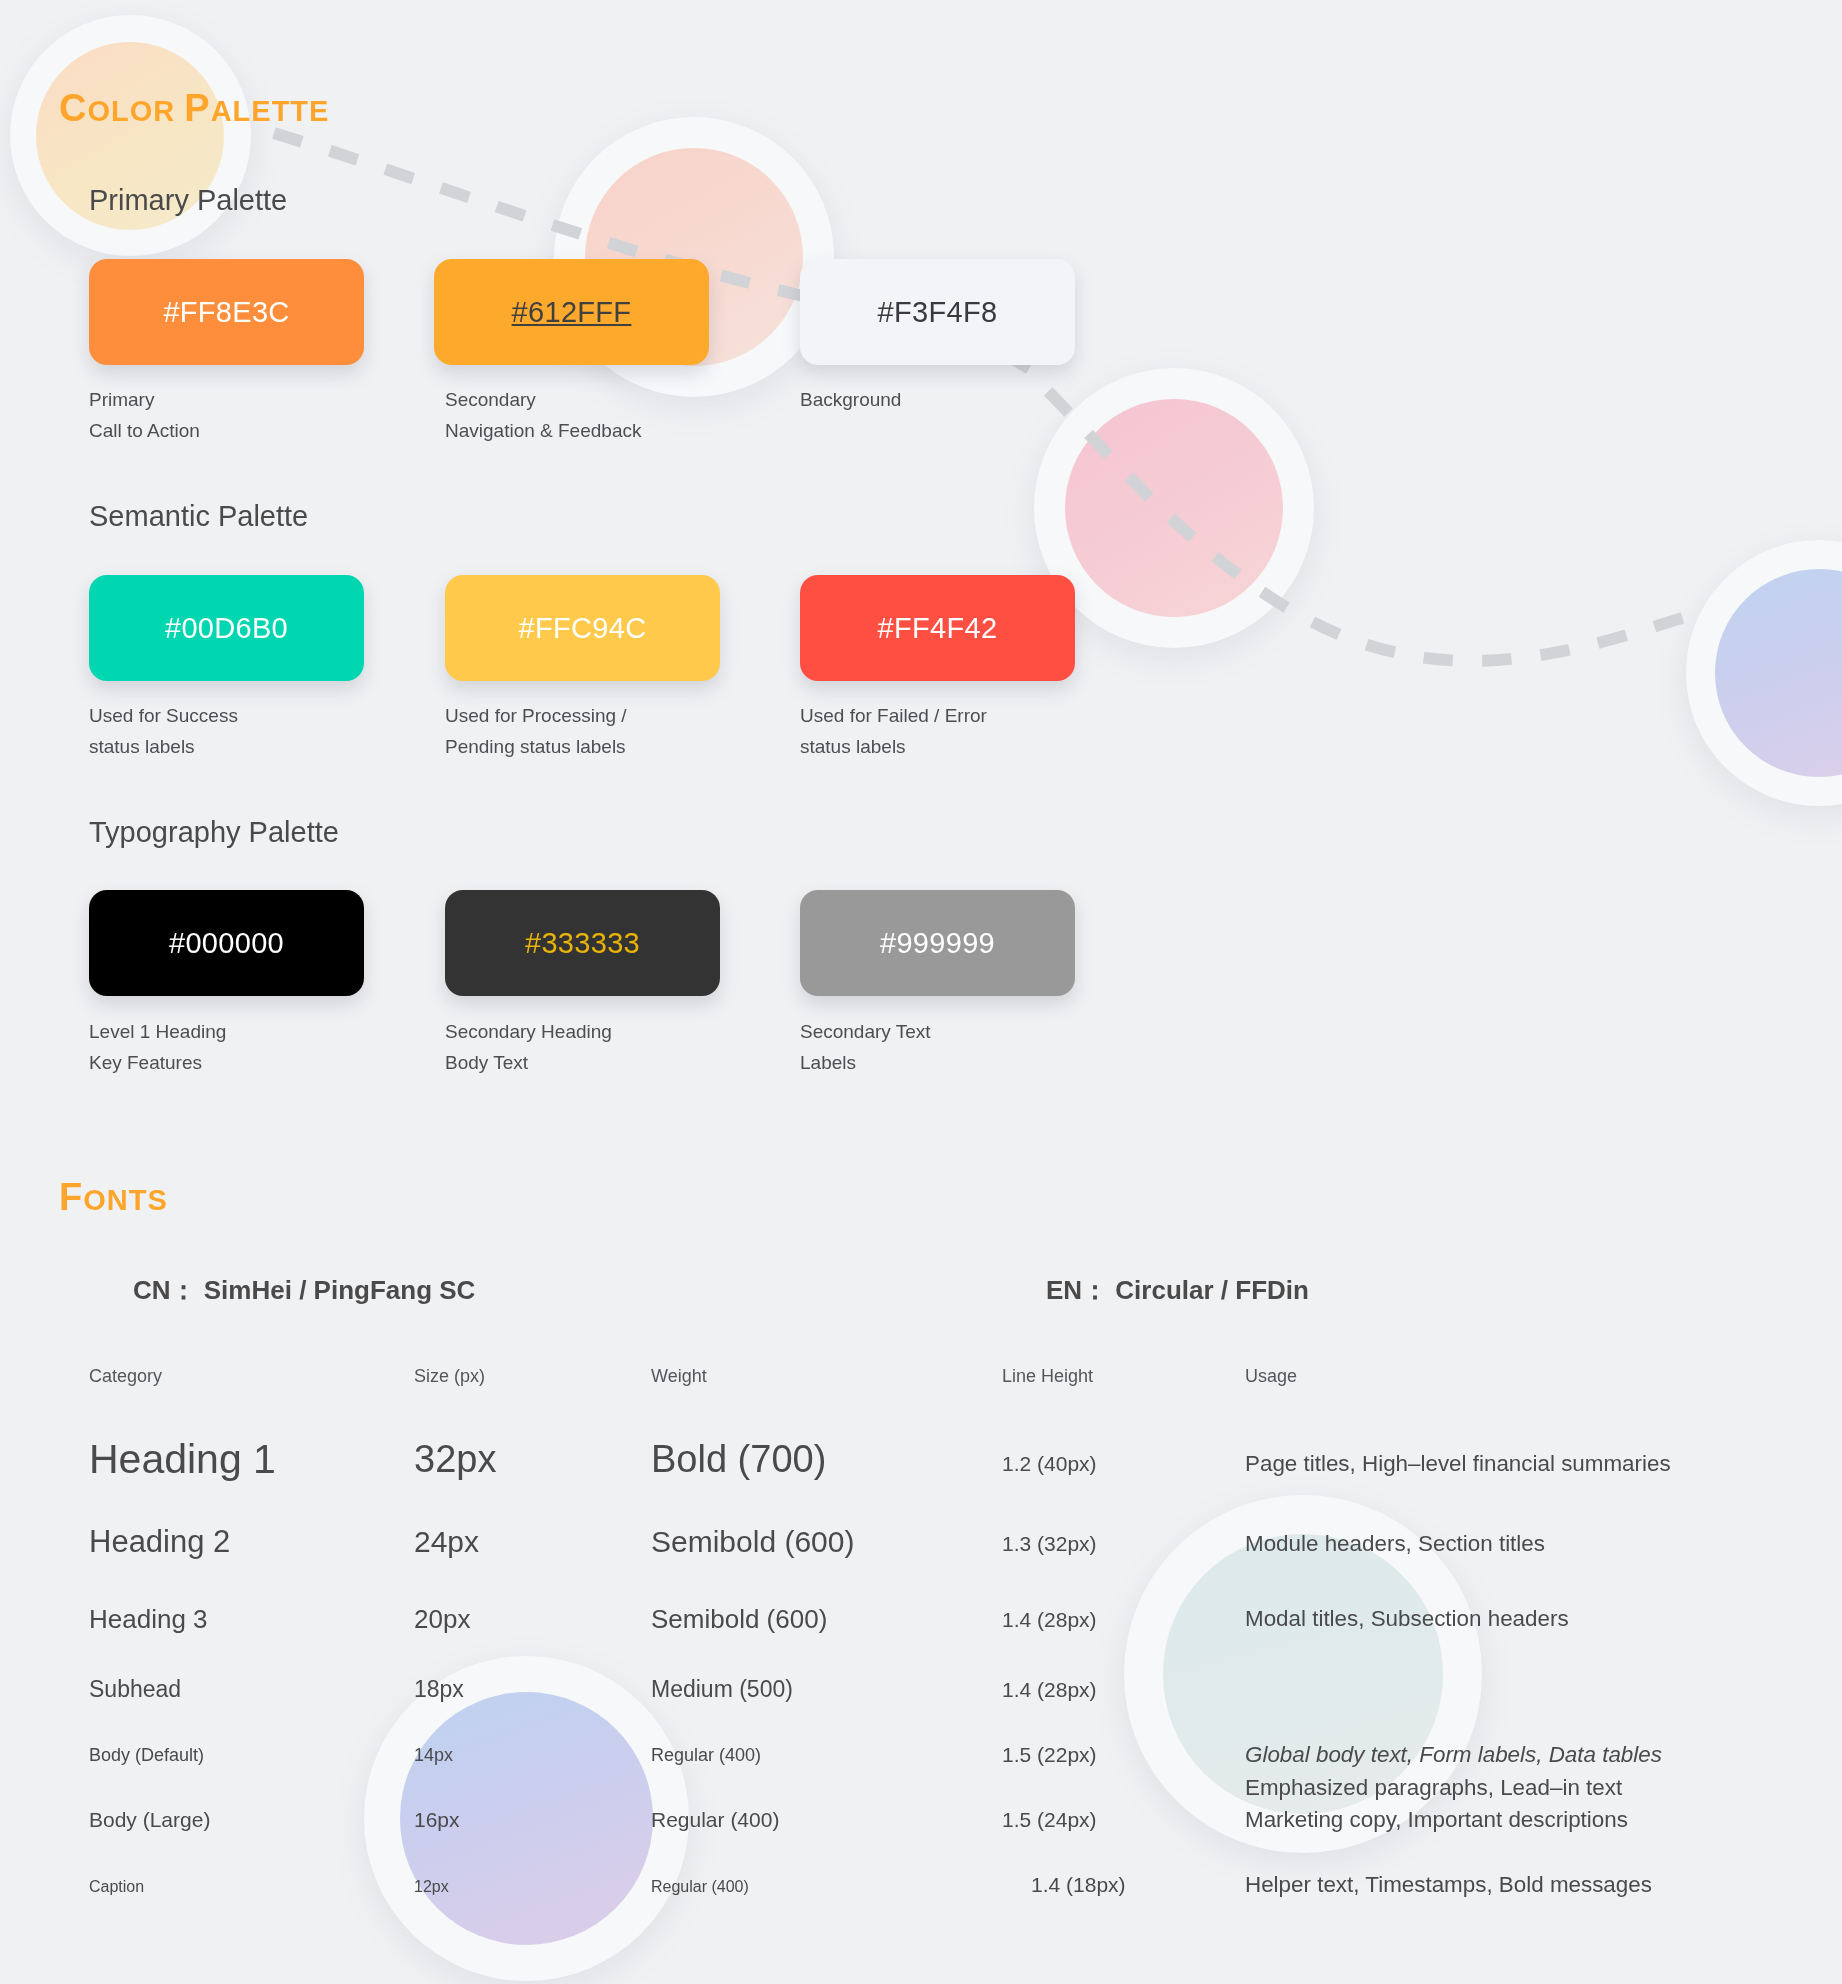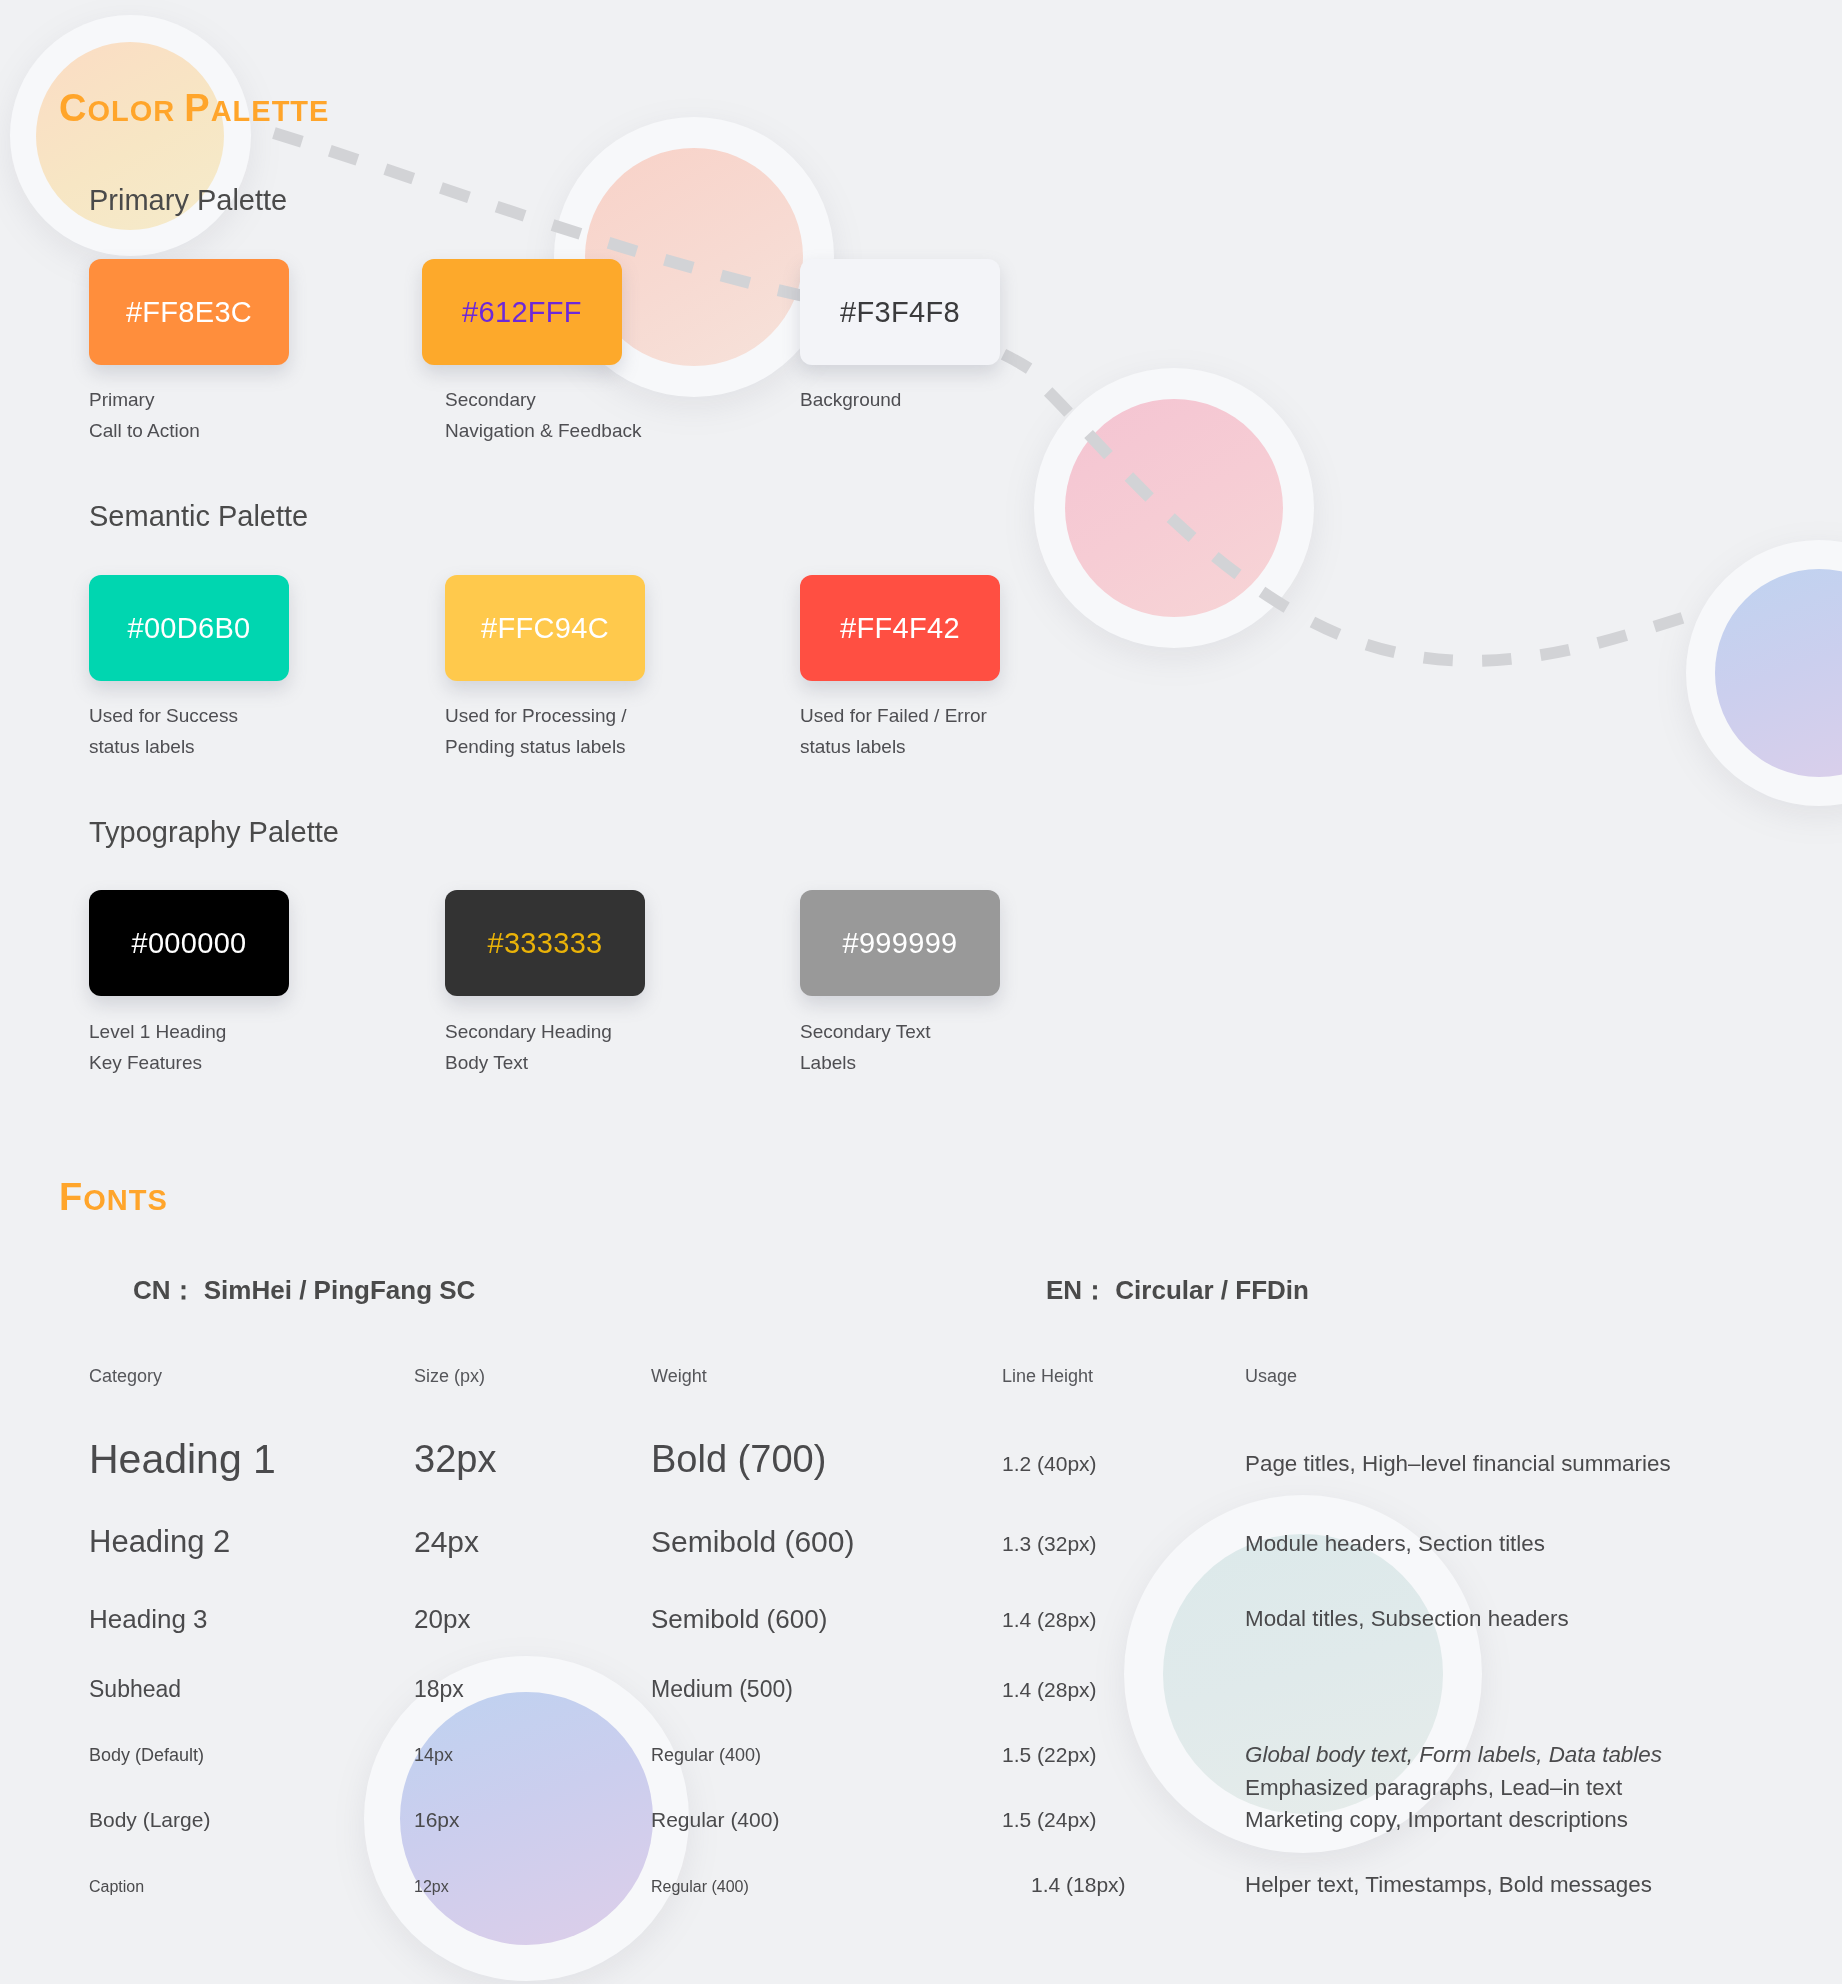--- a/index.html
+++ b/index.html
@@ -68,23 +68,23 @@
   .sub-title {
     position: absolute;
     font-size: 29px;
     color: #4A4A4A;
     font-weight: 400;
     white-space: nowrap;
   }
 
   .chip {
     position: absolute;
-    width: 200px;
+    width: 275px;
     height: 106px;
-    border-radius: 12px;
+    border-radius: 18px;
     display: flex;
     align-items: center;
     justify-content: center;
     font-size: 29px;
     letter-spacing: 0.3px;
     box-shadow: 0 8.4px 18px rgba(110,115,130,0.22);
   }
 
   .chip-caption {
     position: absolute;
@@ -155,21 +155,21 @@
     <div class="sub-title" style="left:89px; top:184px;">Primary Palette</div>
 
     <div class="chip" style="left:89px; top:259px; background:#FF8E3C; color:#FFFFFF;">
       <span>#FF8E3C</span>
     </div>
     <div class="chip-caption" style="left:89px; top:384px;">
       <div>Primary</div>
       <div>Call to Action</div>
     </div>
 
-    <div class="chip" style="left:422px; top:259px; background:#FDA92B; color:#6d28d9;">
+    <div class="chip" style="left:434px; top:259px; background:#FDA92B; color:#404040;text-decoration:underline;">
       <span>#612FFF</span>
     </div>
     <div class="chip-caption" style="left:445px; top:384px;">
       <div>Secondary</div>
       <div>Navigation &amp; Feedback</div>
     </div>
 
     <div class="chip" style="left:800px; top:259px; background:#F3F4F8; color:#3A3A3C;">
       <span>#F3F4F8</span>
     </div>

